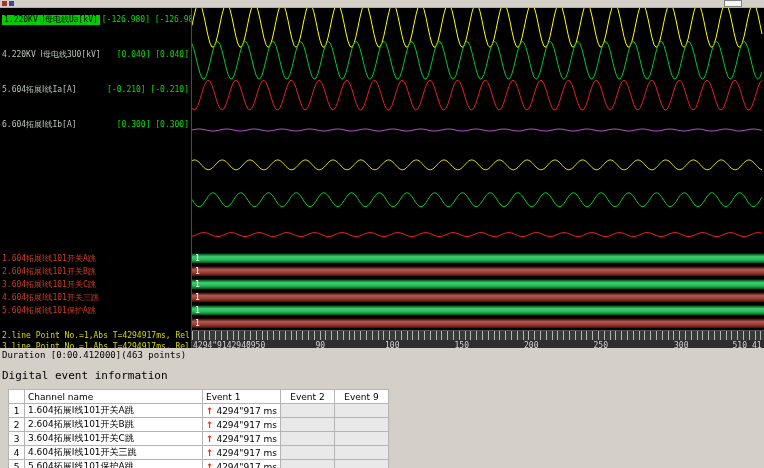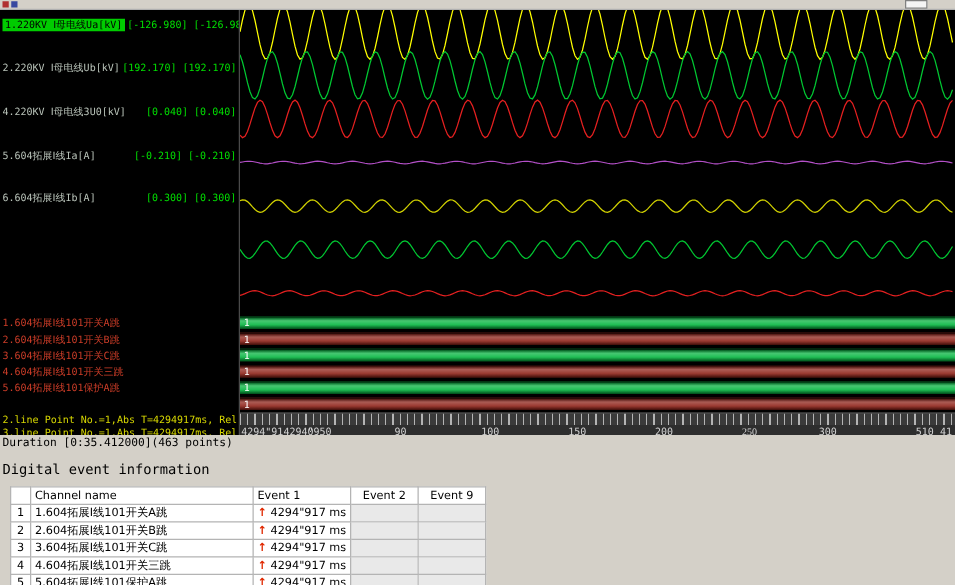--- a/index.html
+++ b/index.html
@@ -76,24 +76,20 @@
 </div>
 
 <div class="scope">
   <div class="left-panel">
     <div class="analog-list">
         <div class="arow">
           <span class="alab sel">1.220KV Ⅰ母电线Ua[kV]</span>
           <span class="aval">[-126.980] [-126.980]</span>
         </div>
         <div class="arow">
-          <span class="alab">2.220KV Ⅰ母电线Ub[kV]</span>
-          <span class="aval">[192.170] [192.170]</span>
-        </div>
-        <div class="arow">
           <span class="alab">4.220KV Ⅰ母电线3U0[kV]</span>
           <span class="aval">[0.040] [0.040]</span>
         </div>
         <div class="arow">
           <span class="alab">5.604拓展Ⅰ线Ia[A]</span>
           <span class="aval">[-0.210] [-0.210]</span>
         </div>
         <div class="arow">
           <span class="alab">6.604拓展Ⅰ线Ib[A]</span>
           <span class="aval">[0.300] [0.300]</span>
@@ -144,31 +140,31 @@
       </div>
     <div class="ruler">
       <div class="ruler-ticks"></div>
       <div class="ruler-labels">
           <span class="rlabel" style="left: 1px;">4294"914294"950</span>
           <span class="rlabel" style="left: 54px;">0</span>
           <span class="rlabel" style="left: 123.5px;">90</span>
           <span class="rlabel" style="left: 193px;">100</span>
           <span class="rlabel" style="left: 262.5px;">150</span>
           <span class="rlabel" style="left: 332px;">200</span>
-          <span class="rlabel" style="left: 401.5px; font-family: Liberation Serif, serif;">250</span>
-          <span class="rlabel" style="left: 463px;">300</span>
+          <span class="rlabel" style="left: 401.5px;">250</span>
+          <span class="rlabel" style="left: 482px;">300</span>
           <span class="rlabel" style="left: 540.5px;">510</span>
           <span class="rlabel" style="left: 560px;">41</span>
         </div>
     </div>
   </div>
 </div>
 
 <div class="bottom">
-  <div class="duration">Duration [0:35.412000](463 points)</div>
+  <div class="duration">Duration [0:00.412000](463 points)</div>
   <div class="section-title">Digital event information</div>
   <table class="events">
     <thead>
       <tr>
         <th class="c-num"></th>
         <th class="c-name">Channel name</th>
         <th class="c-e1">Event 1</th>
         <th class="c-e0">Event 2</th>
         <th class="c-e0">Event 9</th>
       </tr>

